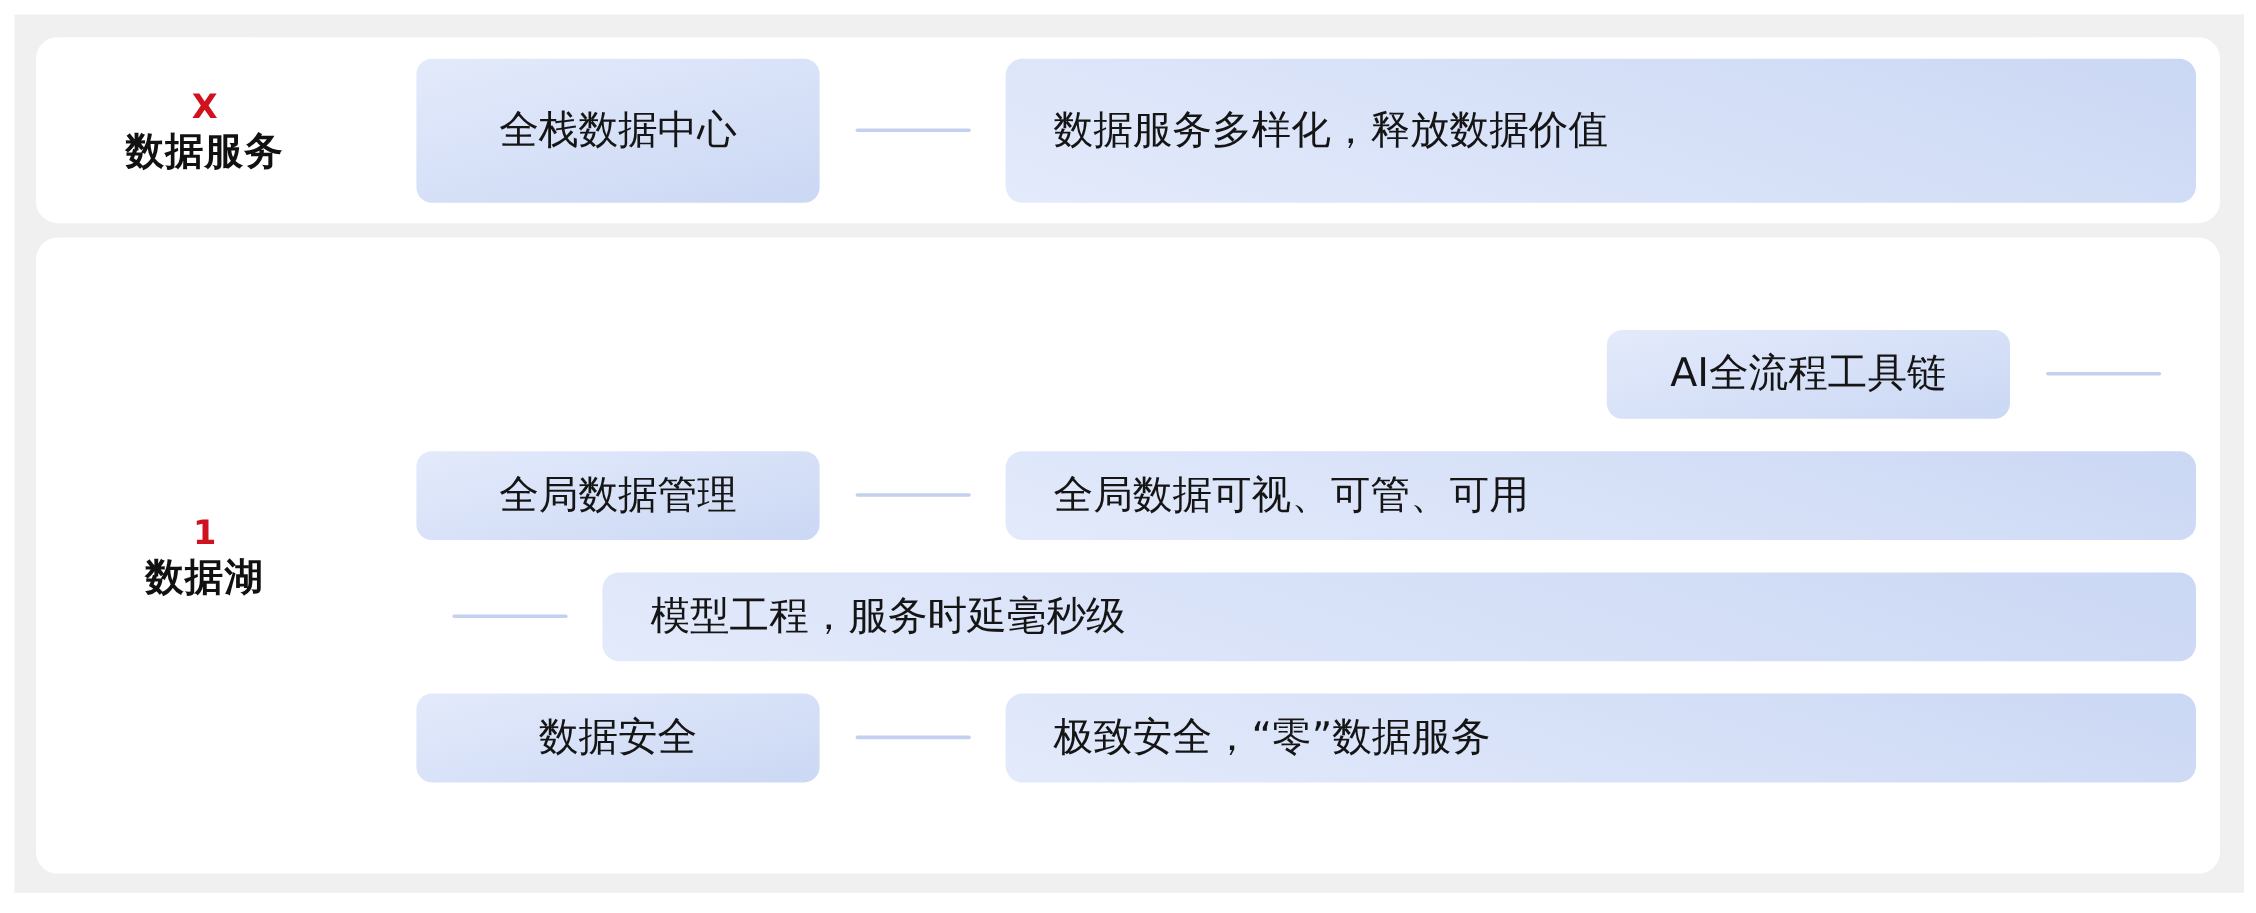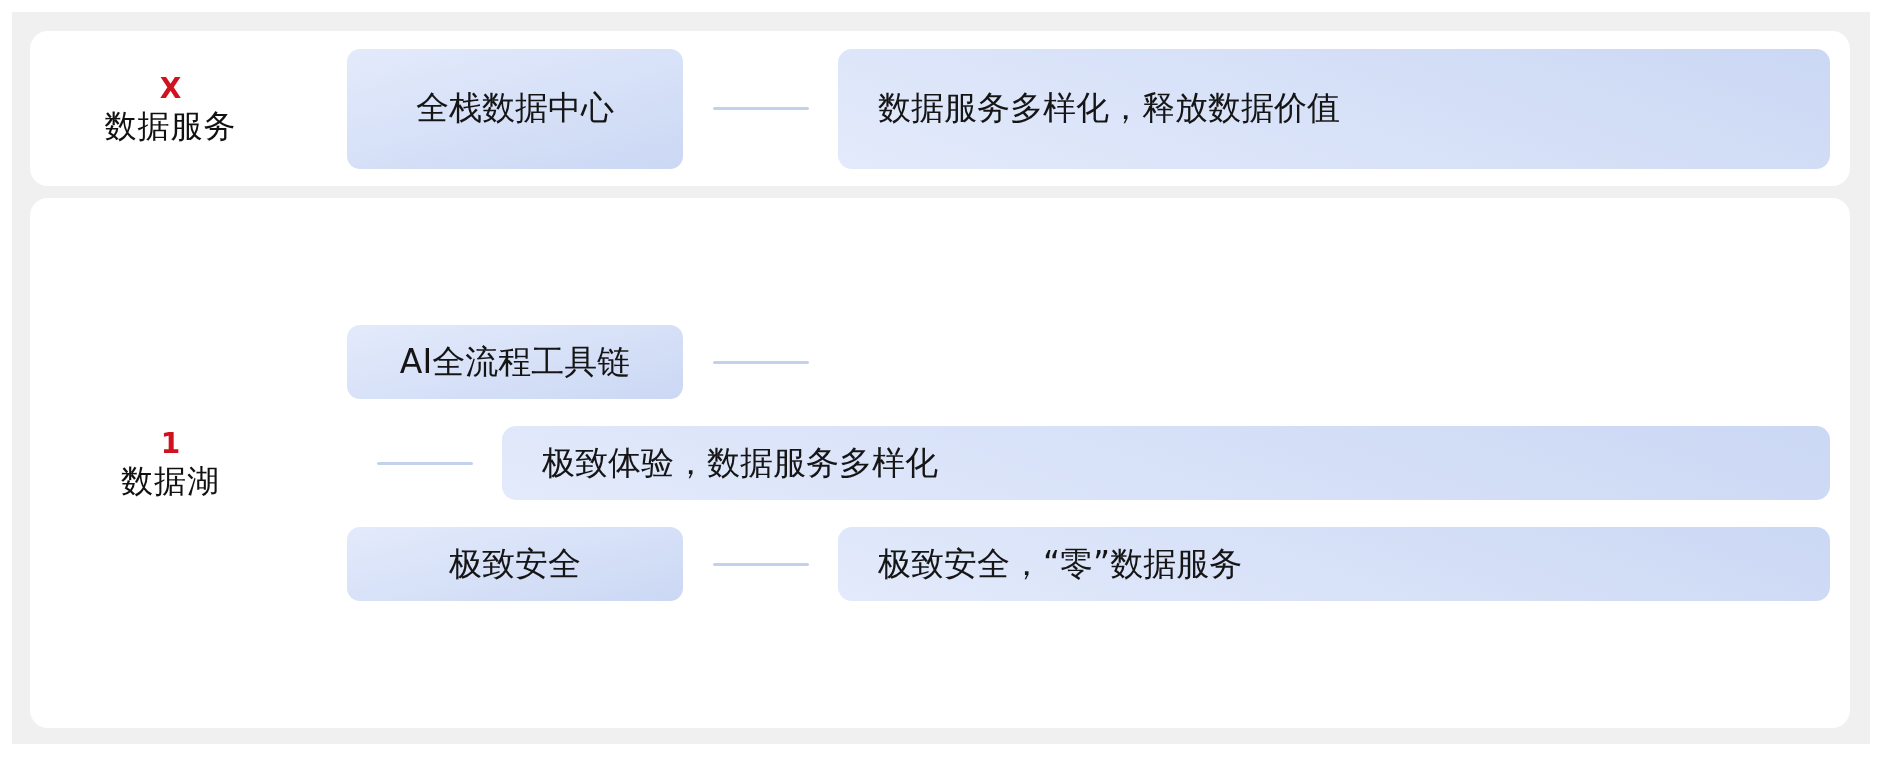--- a/index.html
+++ b/index.html
@@ -44,35 +44,36 @@
     box-sizing: border-box;
     line-height: 1.25;
   }
   .badge {
     font-size: 28px;
     font-weight: bold;
     color: var(--accent-red, #d0121f);
   }
   .sec-title {
     font-size: 32px;
-    font-weight: normal;
+    font-weight: bold;
     color: #111111;
     letter-spacing: 1px;
   }
   .rows {
     flex: 1 1 auto;
     display: flex;
     flex-direction: column;
     justify-content: center;
     gap: 27px;
     padding-right: 20px;
   }
   .row {
     display: flex;
     align-items: center;
+    justify-content: flex-end;
   }
   .card.top .row    { height: 120px; }
   .card.bottom .row { height: 74px; }
 
   .pill {
     width: 336px;
     flex: 0 0 336px;
     height: 100%;
     border-radius: 13px;
     background: linear-gradient(165deg, var(--box-light, #e2e9fb) 0%, var(--box-dark, #ccd9f4) 100%);
@@ -145,34 +146,45 @@
     <div class="rows">
   <div class="row">
     <div class="pill">
       <span>AI全流程工具链</span>
     </div>
     <div class="connector-wrap">
       <div class="connector-line"></div>
     </div>
   </div>
 
+  <div class="row">
+    <div class="pill">
+      <span>全局数据管理</span>
+    </div>
+    <div class="connector-wrap">
+      <div class="connector-line"></div>
+    </div>
+    <div class="desc">
+      <span>全局数据可视、可管、可用</span>
+    </div>
+  </div>
 
   <div class="row">
     <div class="connector-wrap">
       <div class="connector-line"></div>
     </div>
     <div class="desc">
-      <span>极致体验，数据服务多样化</span>
+      <span>模型工程，服务时延毫秒级</span>
     </div>
   </div>
 
 
   <div class="row">
     <div class="pill">
-      <span>极致安全</span>
+      <span>数据安全</span>
     </div>
     <div class="connector-wrap">
       <div class="connector-line"></div>
     </div>
     <div class="desc">
       <span>极致安全，“零”数据服务</span>
     </div>
   </div>
 </div>
   </div>

